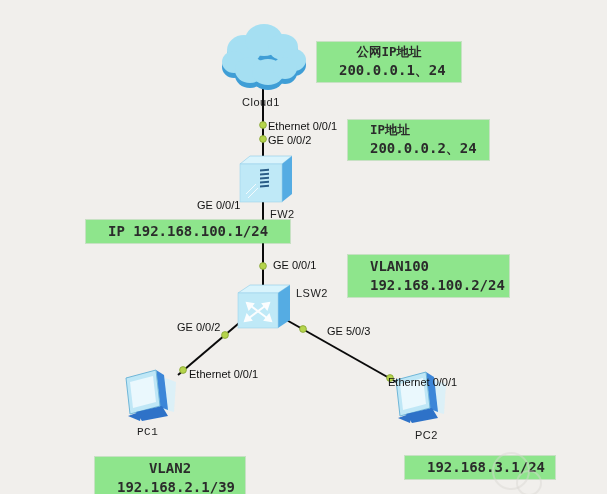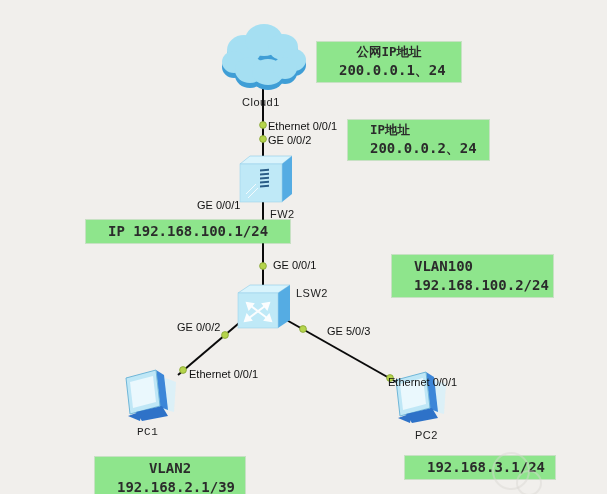--- a/index.html
+++ b/index.html
@@ -162,21 +162,21 @@
 
   <div class="annotation" style="left:348px;top:120px;width:97px;">
     <span class="ln cn">IP地址</span>
     <span class="ln">200.0.0.2、24</span>
   </div>
 
   <div class="annotation" style="left:86px;top:220px;">
     <span class="ln">IP 192.168.100.1/24</span>
   </div>
 
-  <div class="annotation" style="left:348px;top:255px;width:117px;margin-left:44px;">
+  <div class="annotation" style="left:348px;top:255px;width:117px;">
     <span class="ln">VLAN100</span>
     <span class="ln">192.168.100.2/24</span>
   </div>
 
   <div class="annotation center" style="left:95px;top:457px;width:106px;">
     <span class="ln">VLAN2</span>
     <span class="ln">192.168.2.1/39</span>
   </div>
 
   <div class="annotation center" style="left:405px;top:456px;width:106px;">

